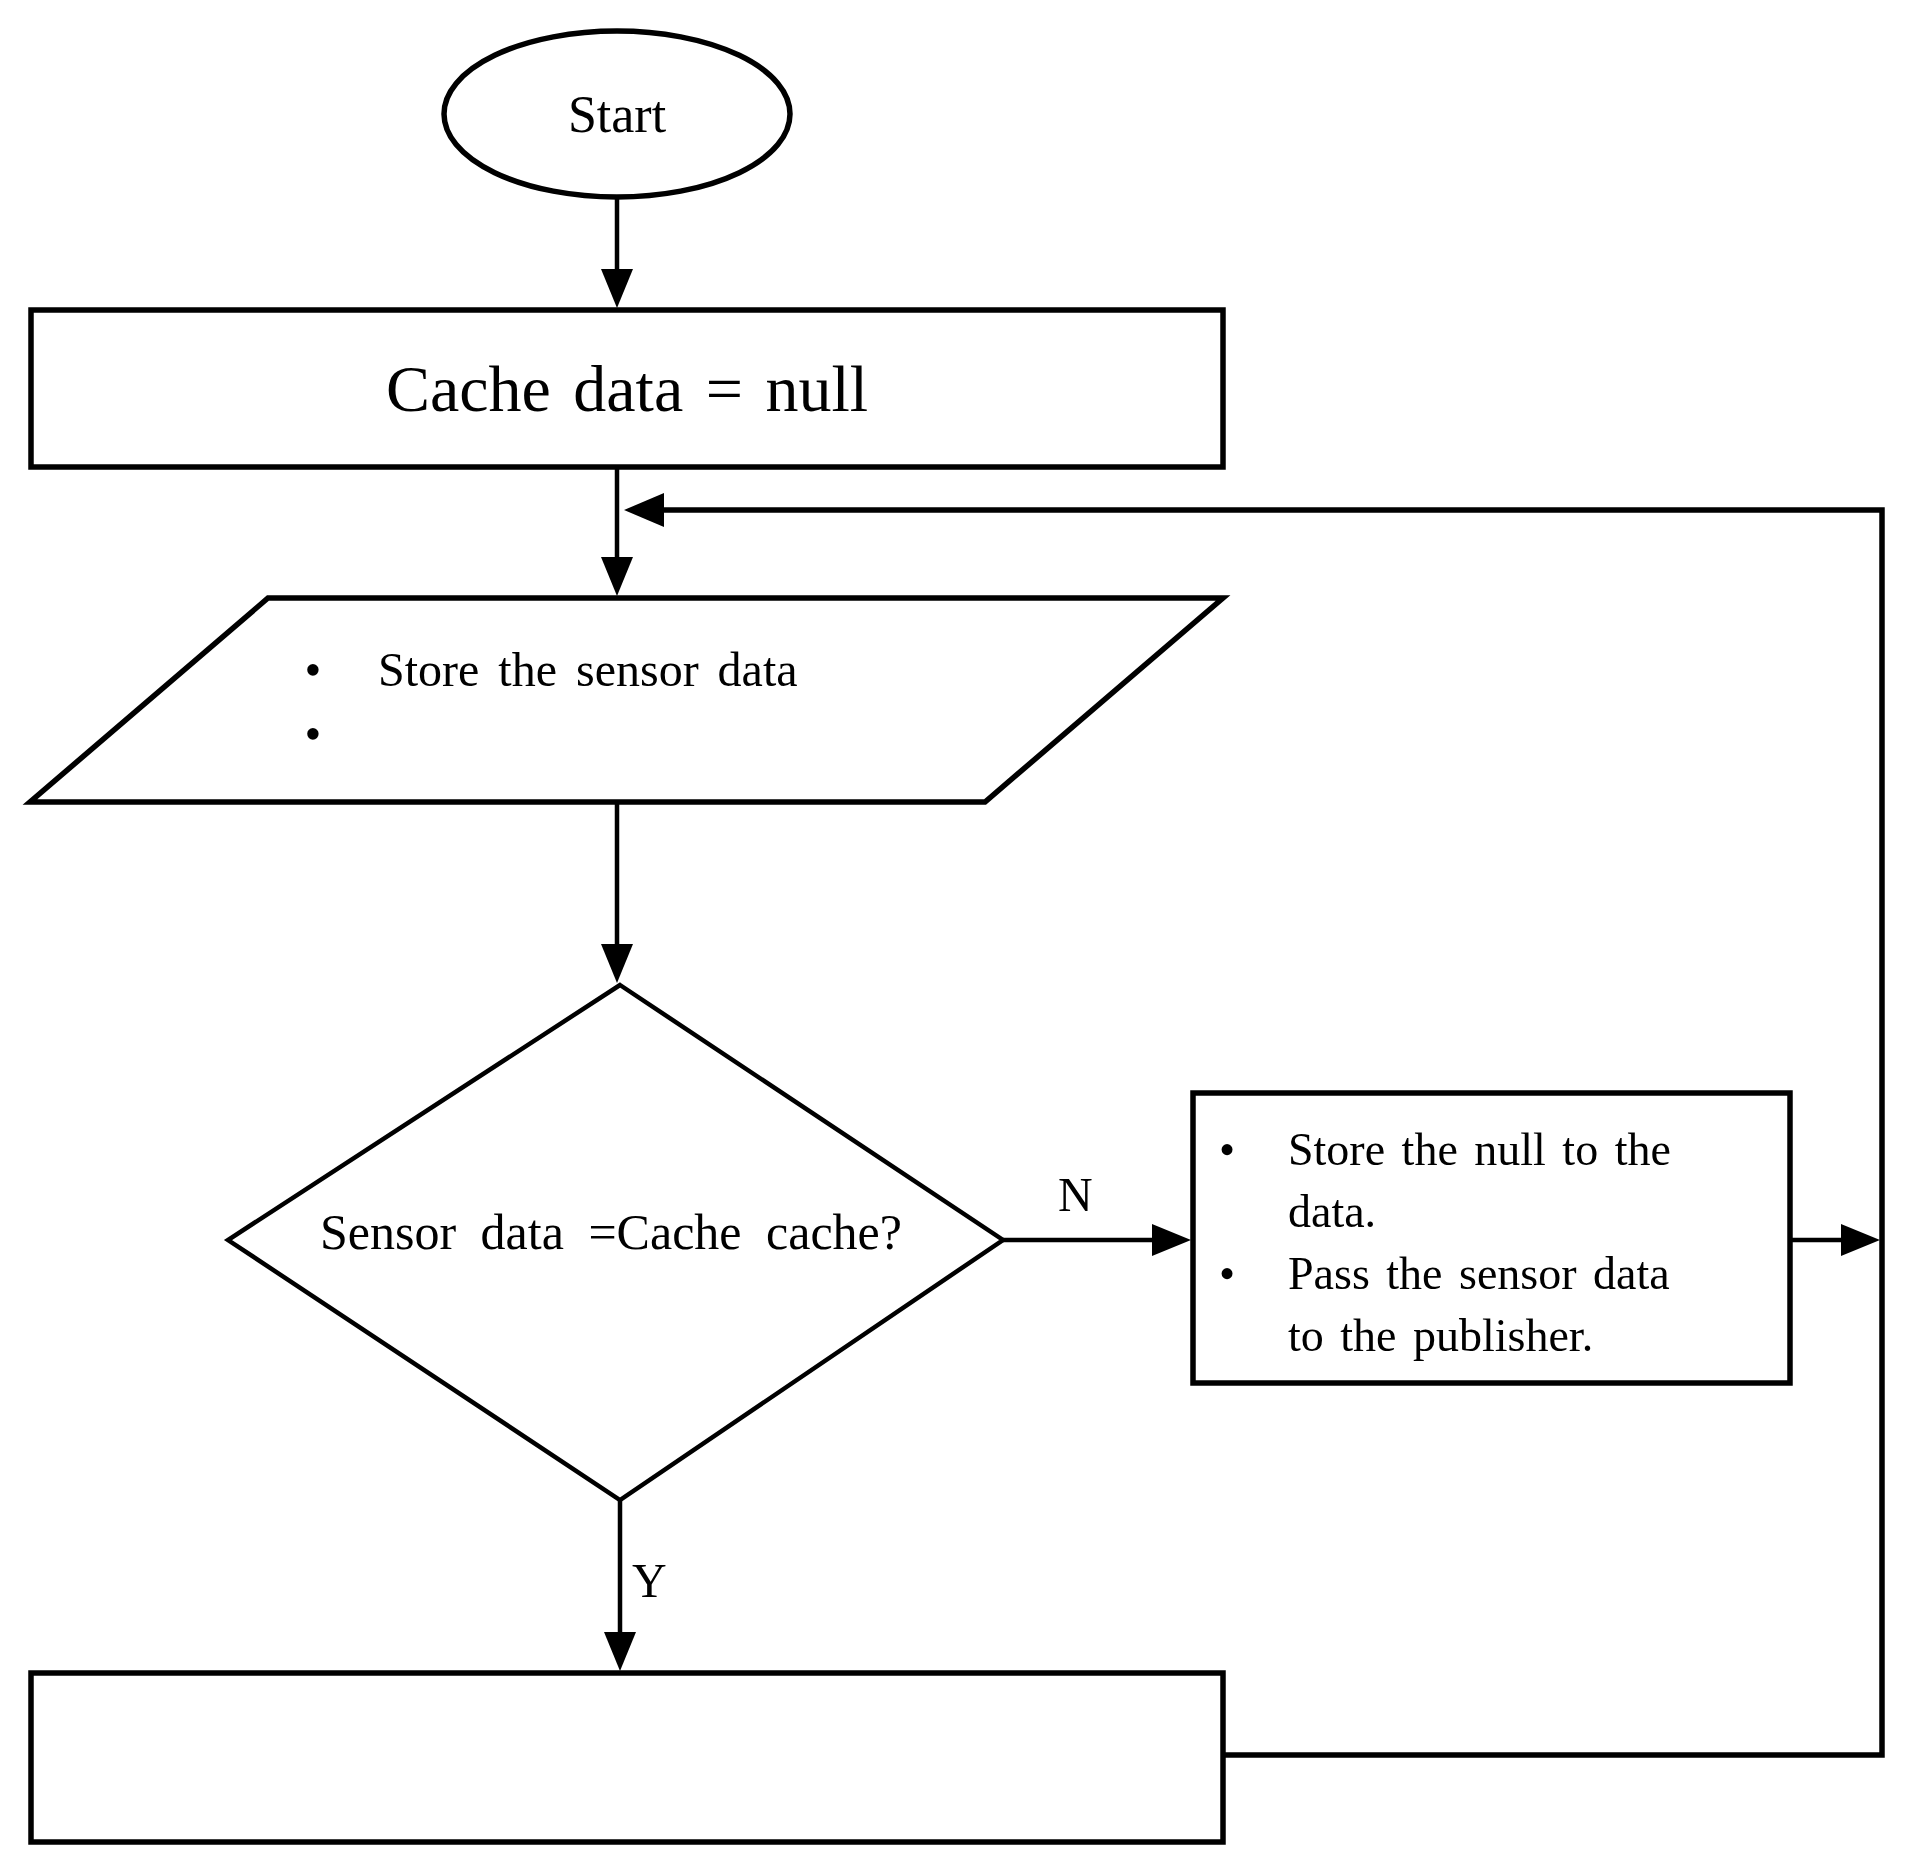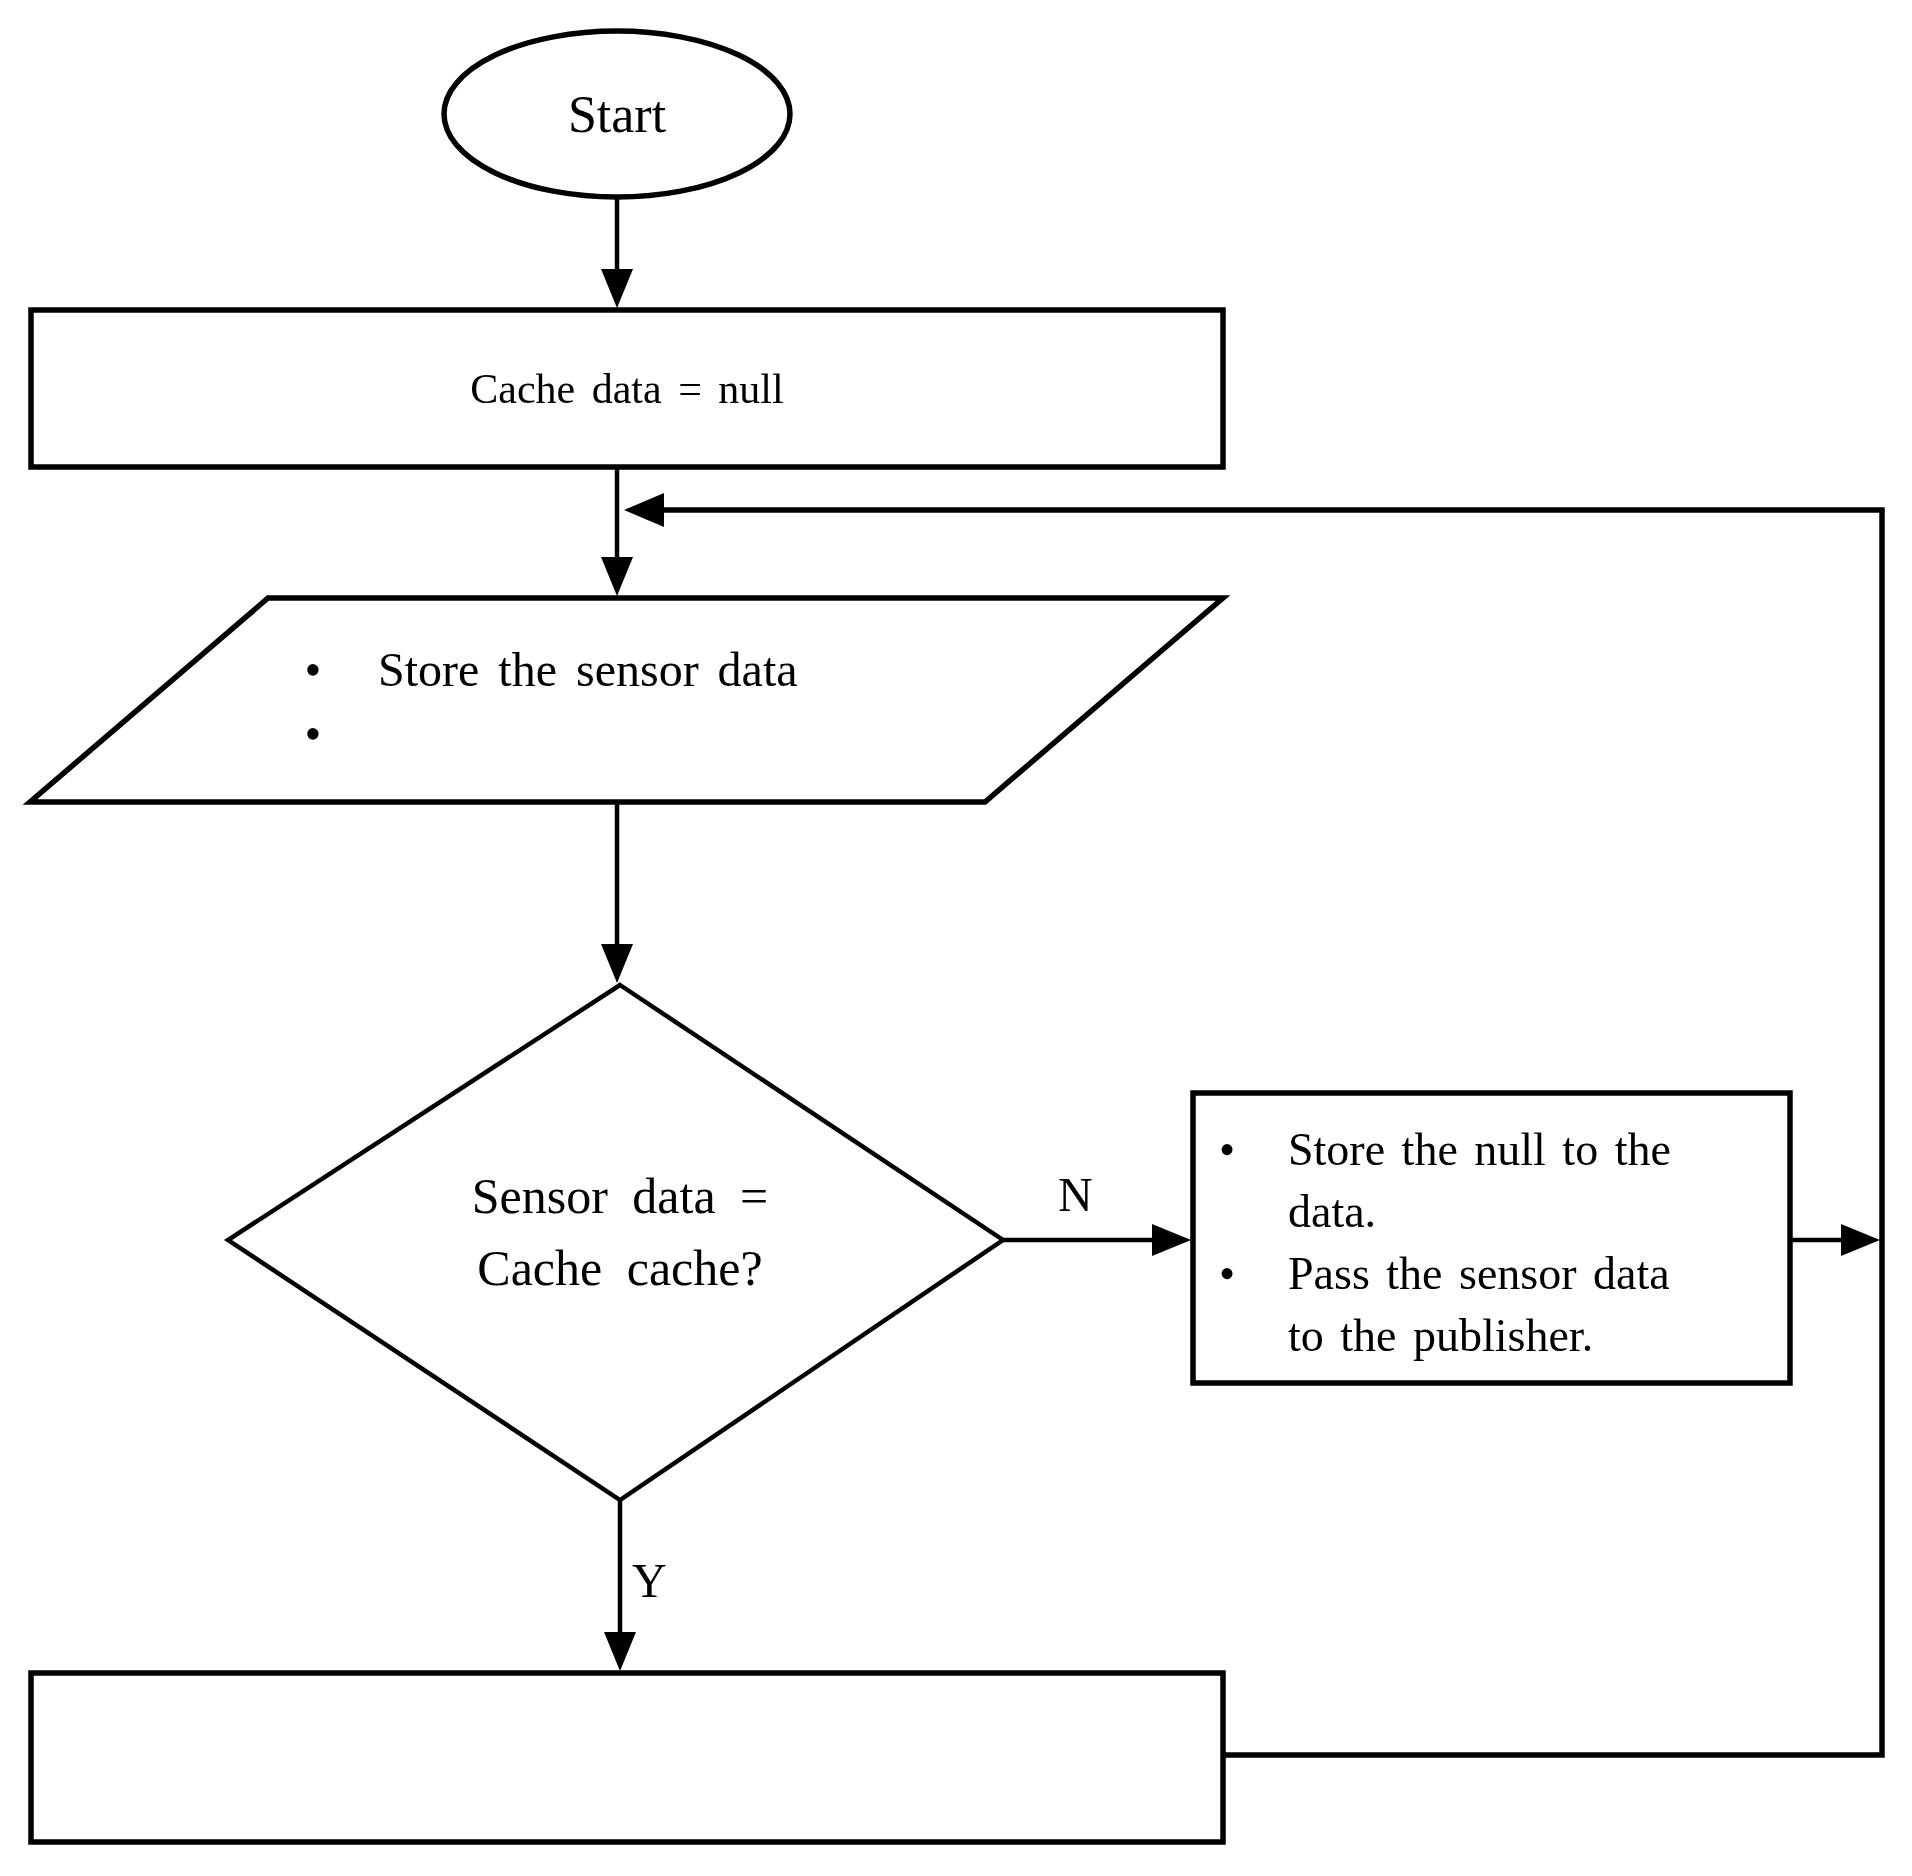--- a/index.html
+++ b/index.html
@@ -54,23 +54,23 @@
   }
   .label {
     position: absolute;
     display: flex;
     align-items: center;
     justify-content: center;
     text-align: center;
     white-space: nowrap;
   }
   .label-start     { left: 442px; top: 31px;  width: 350px; height: 166px; font-size: 52px; }
-  .label-init      { left: 31px;  top: 310px; width: 1192px; height: 157px; font-size: 42px; word-spacing: 6px; }
+  .label-init      { left: 31px;  top: 310px; width: 1192px; height: 157px; font-size: 66px; word-spacing: 6px; }
   .label-decision  { left: 320px; top: 1160px; width: 600px; height: 144px;
-                     flex-direction: column; justify-content: flex-start;
+                     flex-direction: row; justify-content: flex-start;
                      font-size: 50px; line-height: 72px; word-spacing: 12px; }
   .label-branch    { font-size: 48px; justify-content: flex-start; }
   .label-n         { left: 1058px; top: 1162px; width: 80px; height: 64px; }
   .label-y         { left: 632px;  top: 1548px; width: 80px; height: 64px; }
   .label-discard   { left: 31px;  top: 1673px; width: 1192px; height: 169px; font-size: 50px; word-spacing: 6px; }
 
   .bullet-list {
     position: absolute;
     display: flex;
     flex-direction: column;

